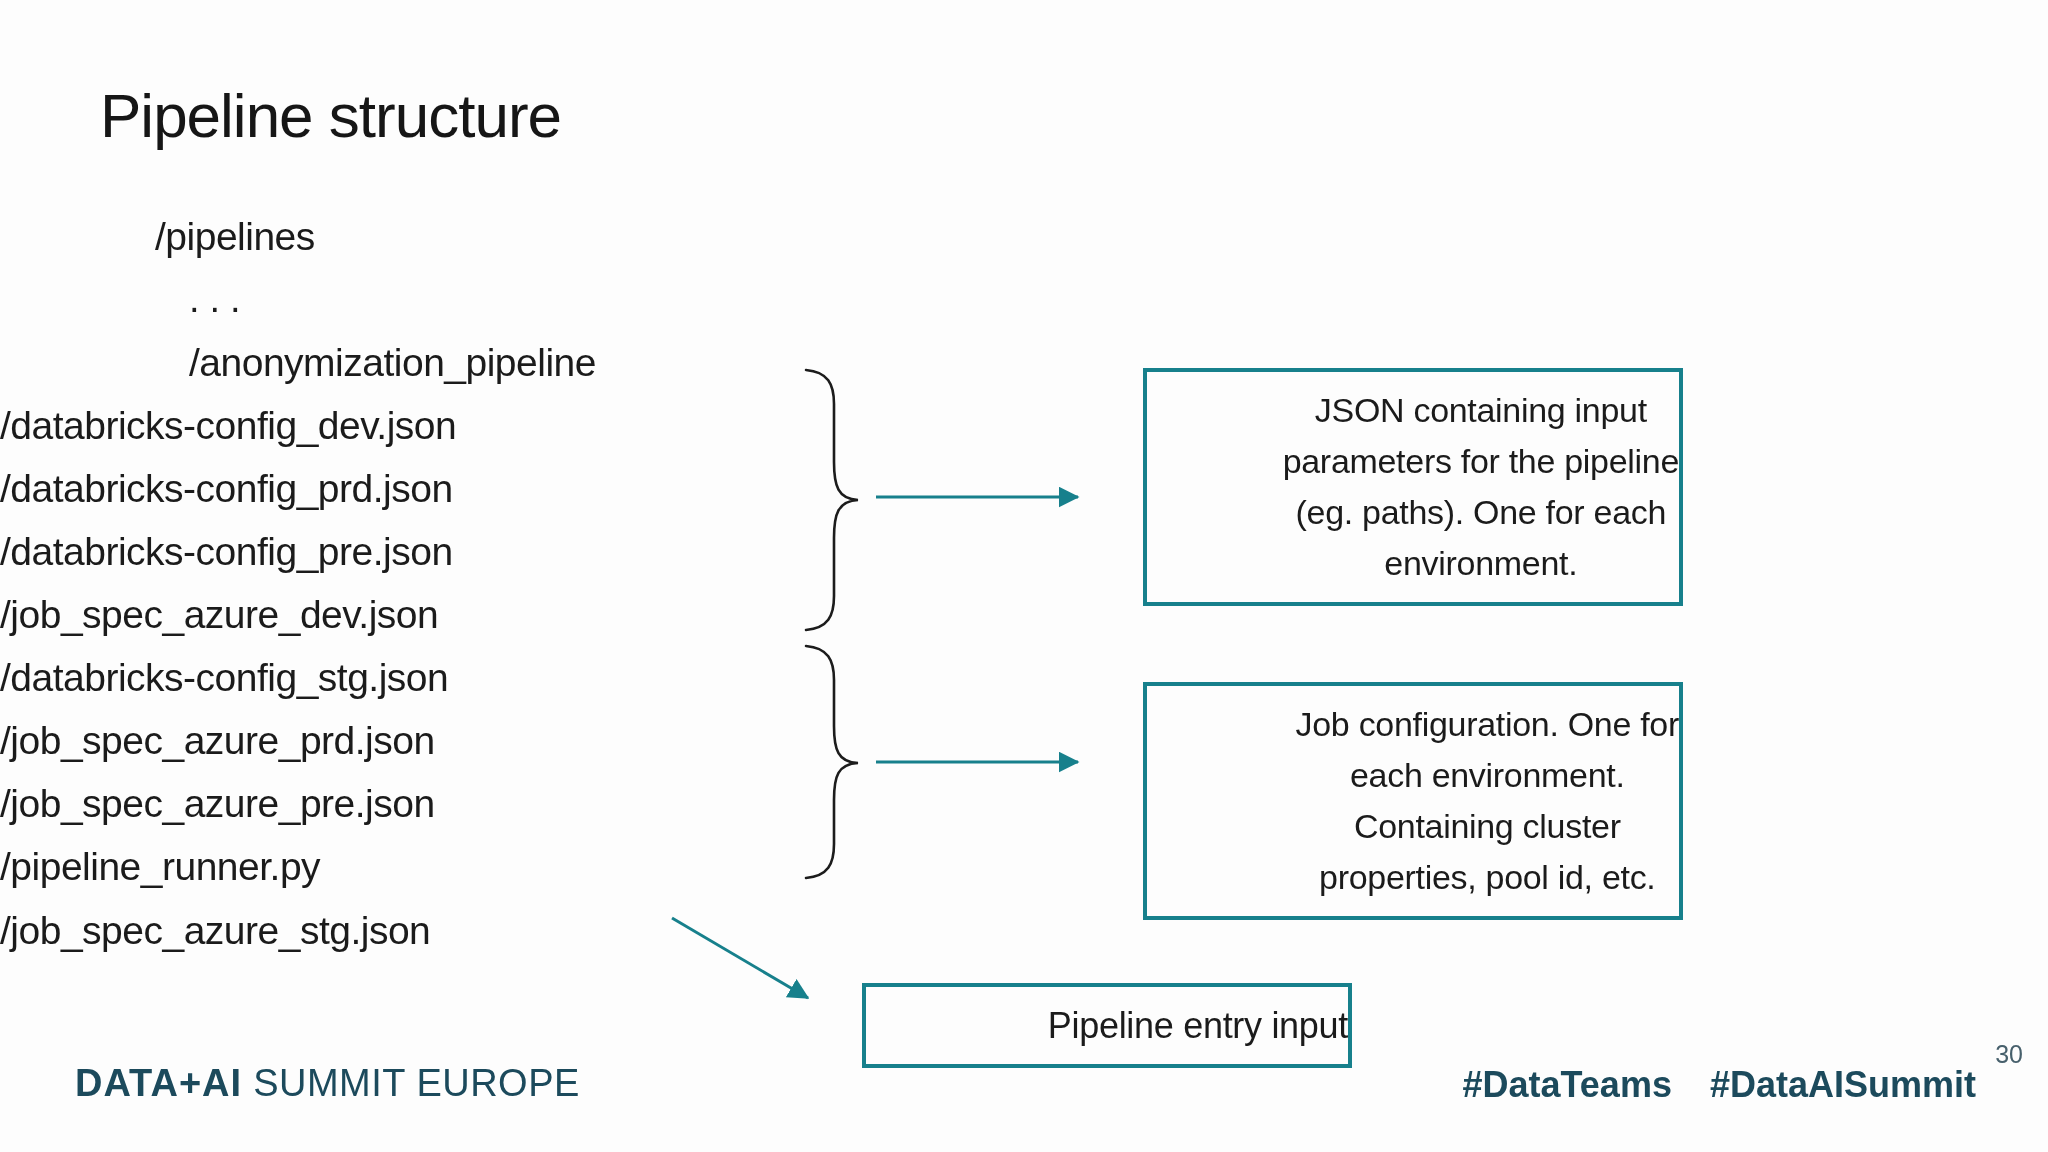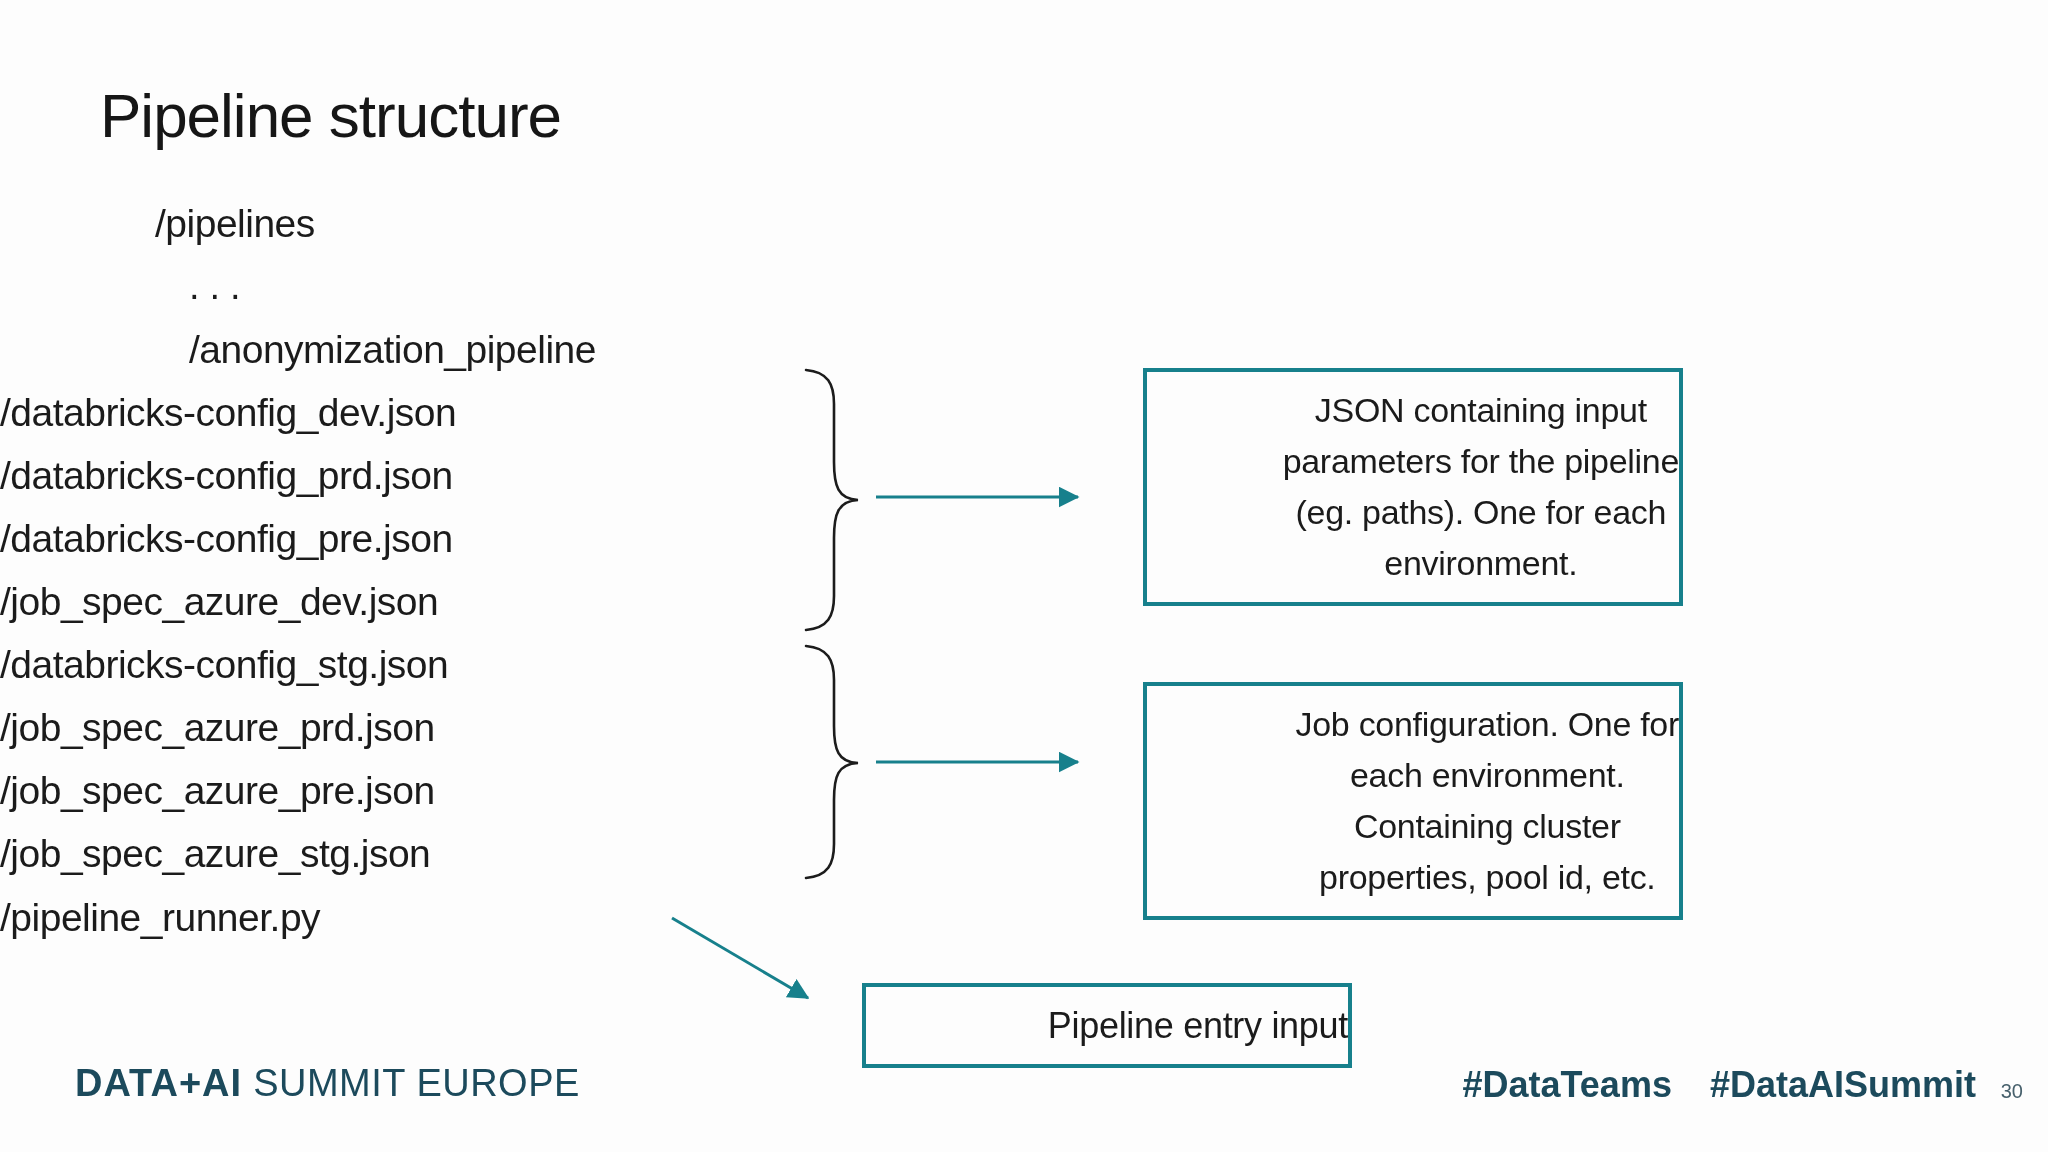--- a/index.html
+++ b/index.html
@@ -9,21 +9,21 @@
     background:#fdfdfd;
     overflow:hidden;
     font-family:"Liberation Sans", sans-serif;
     color:#1c1c1c;
   }
   .page-title{
     position:absolute;left:100px;top:80px;
     font-size:62px;font-weight:400;letter-spacing:-1px;
     color:#161616;
   }
-  .tree{position:absolute;left:0;top:192px;width:820px;}
+  .tree{position:absolute;left:0;top:205px;width:820px;}
   .tree-row{
     height:63.1px;display:flex;align-items:center;
     font-size:39px;letter-spacing:-0.5px;color:#1b1b1b;
     white-space:nowrap;
   }
   .lvl0{padding-left:155px;}
   .lvl1{padding-left:189px;}
   .lvl2{}
   .ellipsis-row{letter-spacing:10px;font-size:38px;}
   .overlay{position:absolute;left:0;top:0;width:2048px;height:1152px;pointer-events:none;}
@@ -47,44 +47,44 @@
     white-space:nowrap;
   }
   .footer-logo .logo-bold{font-weight:700;letter-spacing:1px;}
   .footer-hashtags{
     position:absolute;right:72px;top:1064px;
     font-size:36px;font-weight:700;color:#1C4A5C;
     white-space:nowrap;letter-spacing:0px;
   }
   .footer-hashtags .tag + .tag{margin-left:28px;}
   .page-number{
-    position:absolute;right:25px;top:1080px;
-    font-size:20px;color:#47606C;margin-left:44px;
+    position:absolute;right:25px;top:1040px;
+    font-size:25px;color:#47606C;margin-left:44px;
   }
 </style>
 </head>
 <body>
 
 <div class="slide">
 
   <div class="page-title">Pipeline structure</div>
 
   <div class="tree">
     <div class="tree-row lvl0">/pipelines</div>
     <div class="tree-row lvl1 ellipsis-row">...</div>
     <div class="tree-row lvl1">/anonymization_pipeline</div>
     <div class="tree-row lvl2">/databricks-config_dev.json</div>
     <div class="tree-row lvl2">/databricks-config_prd.json</div>
     <div class="tree-row lvl2">/databricks-config_pre.json</div>
     <div class="tree-row lvl2">/job_spec_azure_dev.json</div>
     <div class="tree-row lvl2">/databricks-config_stg.json</div>
     <div class="tree-row lvl2">/job_spec_azure_prd.json</div>
     <div class="tree-row lvl2">/job_spec_azure_pre.json</div>
+    <div class="tree-row lvl2">/pipeline_runner.py</div>
     <div class="tree-row lvl2">/job_spec_azure_stg.json</div>
-    <div class="tree-row lvl2">/pipeline_runner.py</div>
   </div>
 
   <svg class="overlay" viewBox="0 0 2048 1152" xmlns="http://www.w3.org/2000/svg">
     <defs>
       <marker id="arrowhead" markerWidth="8" markerHeight="8" refX="6.5" refY="3.5" orient="auto">
         <path d="M0,0 L7,3.5 L0,7 Z" fill="#17808C"></path>
       </marker>
     </defs>
 
     <path d="M 806 370

